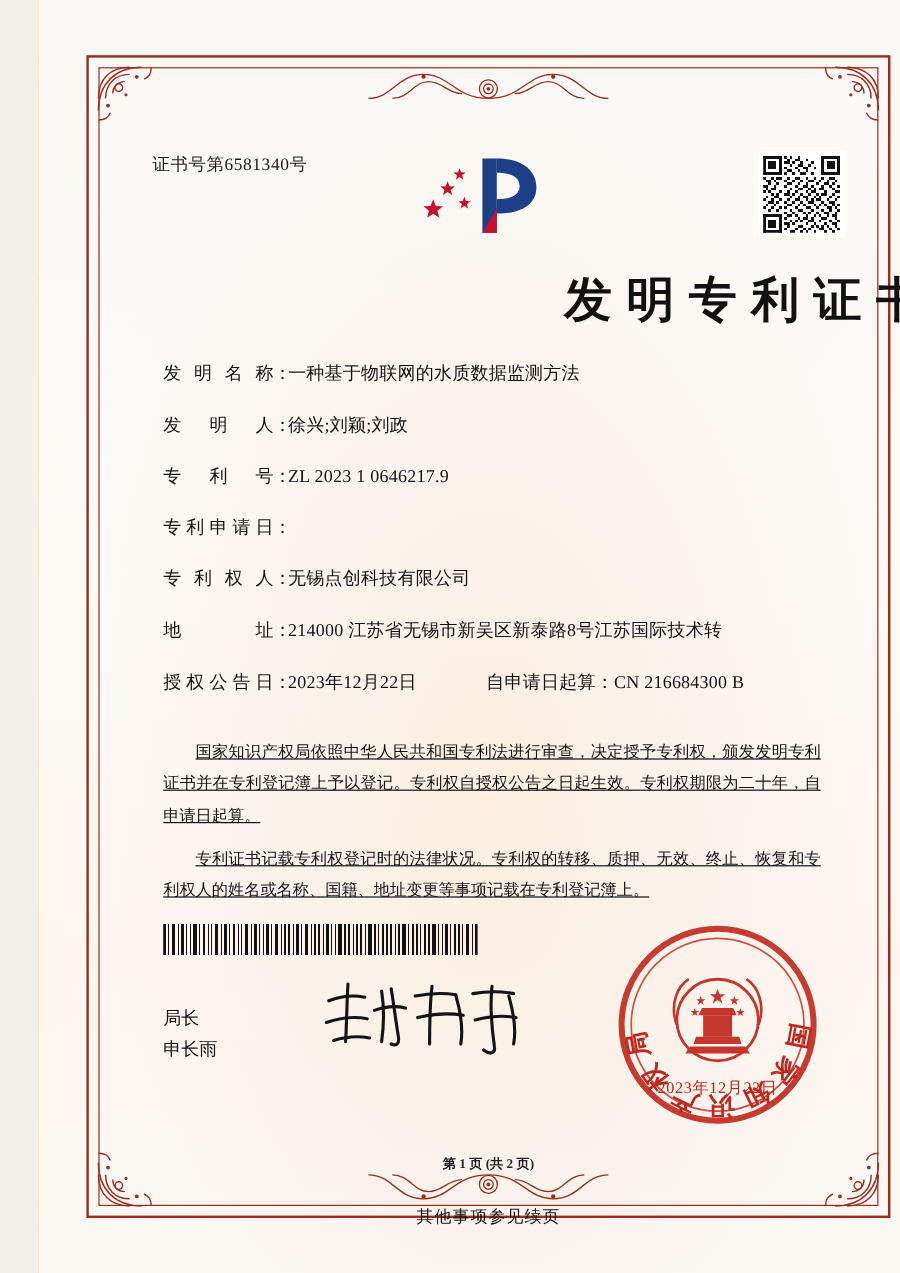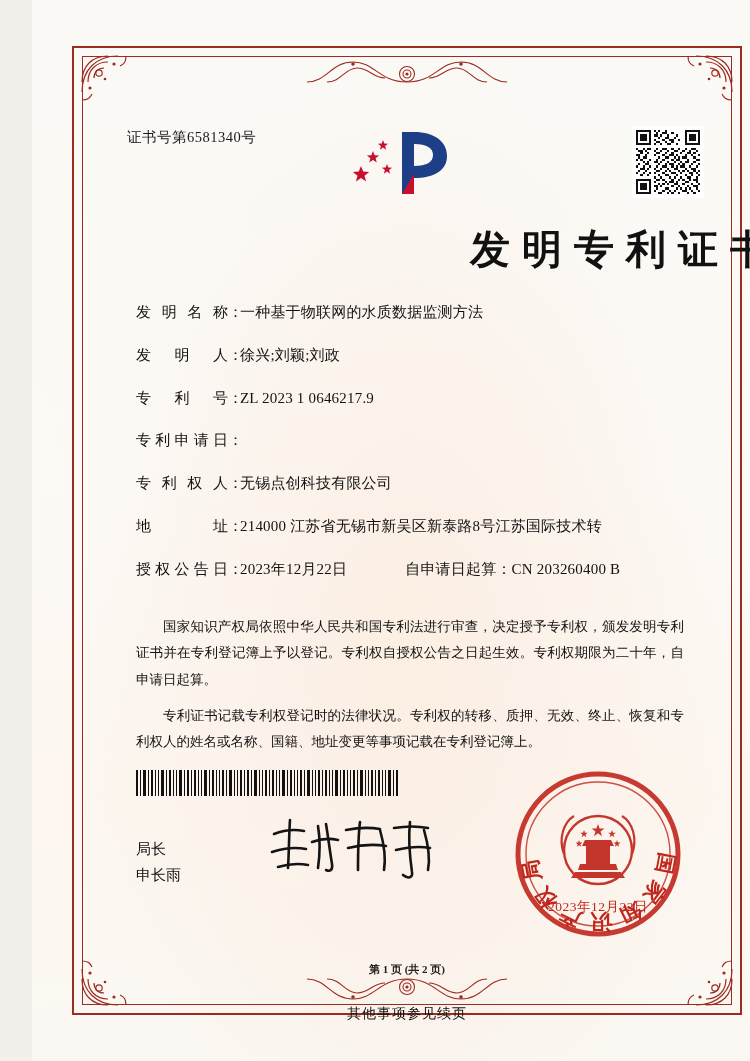--- a/index.html
+++ b/index.html
@@ -180,20 +180,21 @@
     right: 98px;
     top: 614px;
     font-size: 13.5px;
     line-height: 1.95;
     color: #121212;
     text-align: justify;
   }
   .paragraphs p {
     margin: 0 0 10px 0;
     text-indent: 2em;
+    text-decoration: underline;
   }
 
   .barcode {
     position: absolute;
     left: 104px;
     top: 770px;
     width: 262px;
     height: 26px;
   }
 
@@ -701,21 +702,21 @@
       <div class="field-row">
         <div class="field-label">
           <span>授</span>
             <span>权</span>
             <span>公</span>
             <span>告</span>
             <span>日</span>
         </div>
         <div class="field-colon">：</div>
         <div class="field-value">
-          <span>2023年12月22日</span><span class="inline-extra">自申请日起算</span><span>：</span><span>CN 203260400 B</span>
+          <span>2023年12月22日</span><span class="inline-extra">自申请日起算</span><span>：</span><span>CN 216684300 B</span>
         </div>
       </div>
 
     </div>
 
     <div class="paragraphs">
       <p>国家知识产权局依照中华人民共和国专利法进行审查，决定授予专利权，颁发发明专利证书并在专利登记簿上予以登记。专利权自授权公告之日起生效。专利权期限为二十年，自申请日起算。</p>
       <p>专利证书记载专利权登记时的法律状况。专利权的转移、质押、无效、终止、恢复和专利权人的姓名或名称、国籍、地址变更等事项记载在专利登记簿上。</p>
     </div>
 

